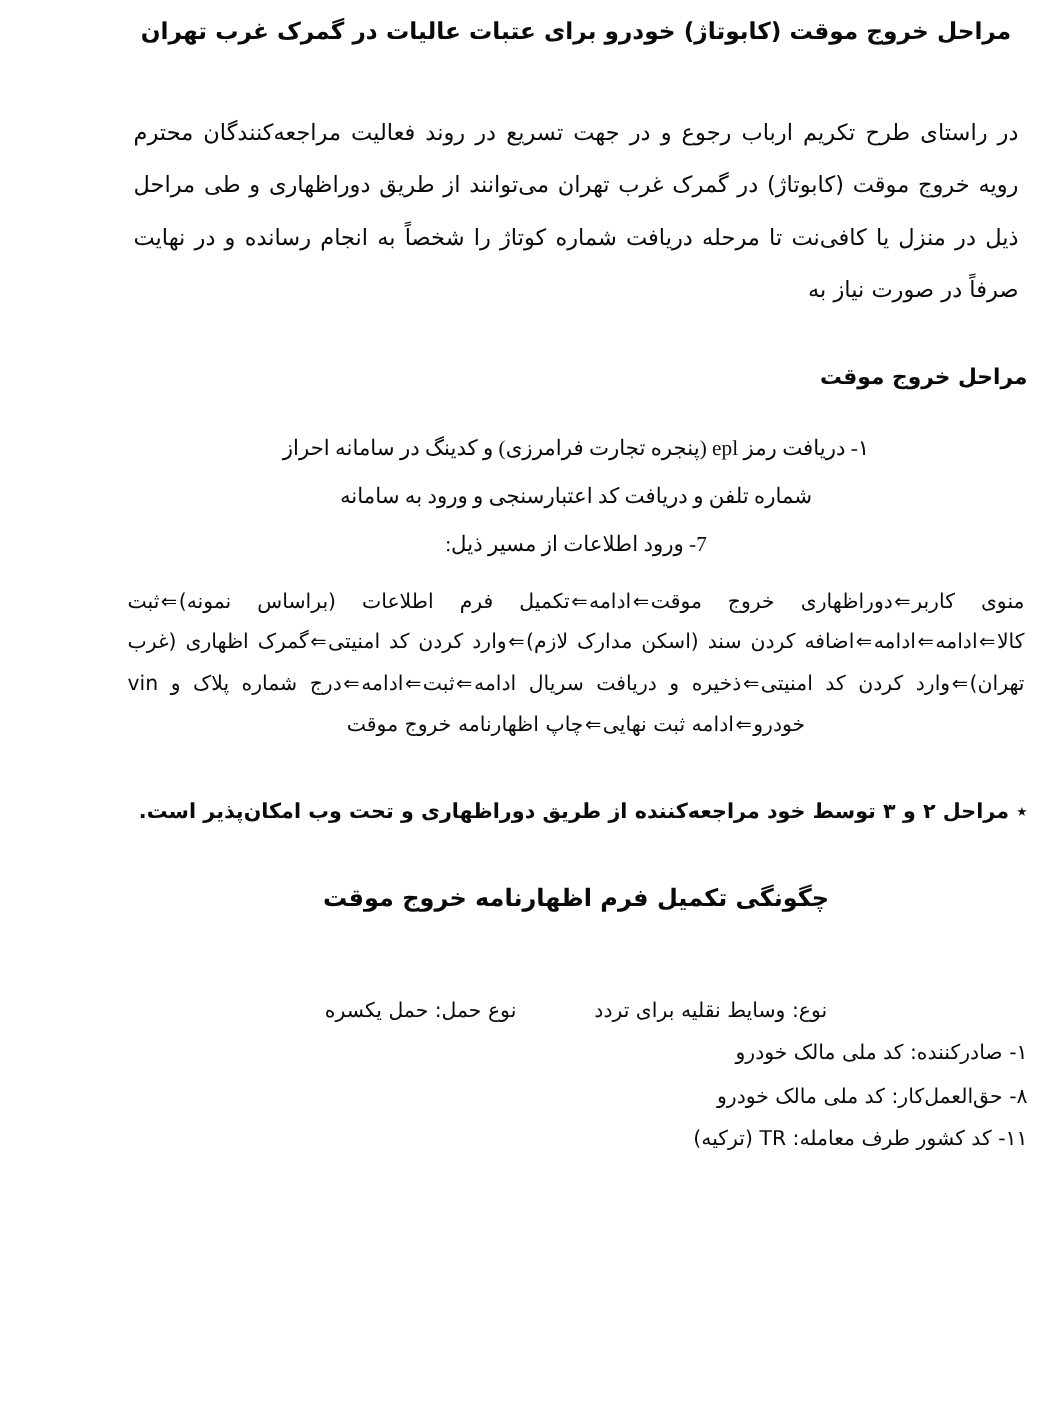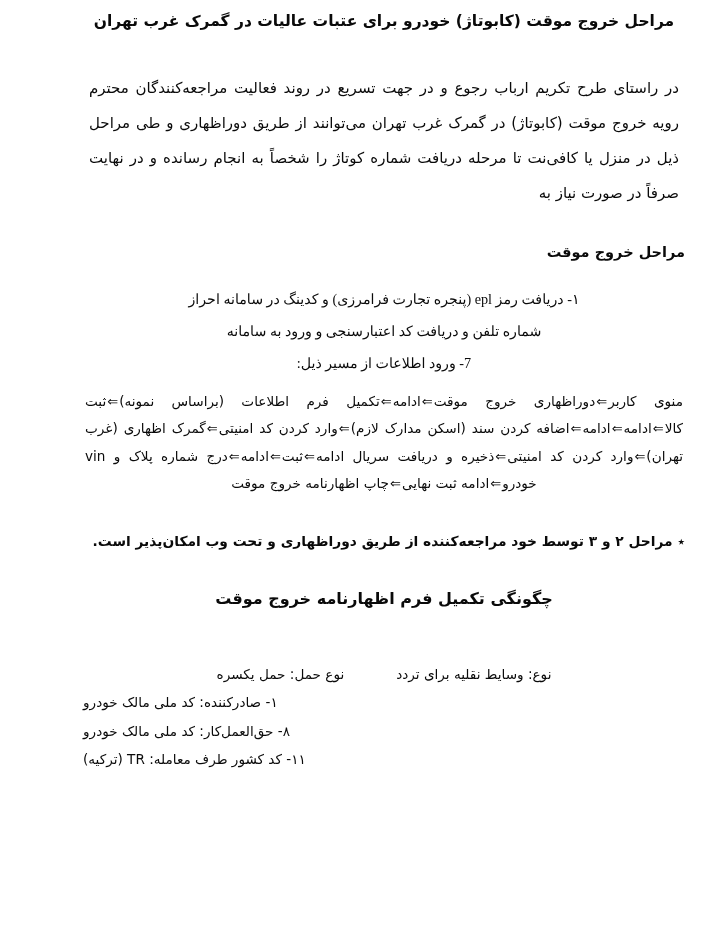--- a/index.html
+++ b/index.html
@@ -90,21 +90,21 @@
     font-size: 13.6px;
     line-height: 2.08;
   }
   .form-row-top {
     display: flex;
     justify-content: center;
     gap: 52px;
     white-space: nowrap;
   }
   .form-line {
-    text-align: left;
+    text-align: right;
     white-space: nowrap;
   }
 </style>
 </head>
 <body>
 
 <div class="page">
 
   <h1 class="doc-title">مراحل خروج موقت (کابوتاژ) خودرو برای عتبات عالیات در گمرک غرب تهران</h1>
 

